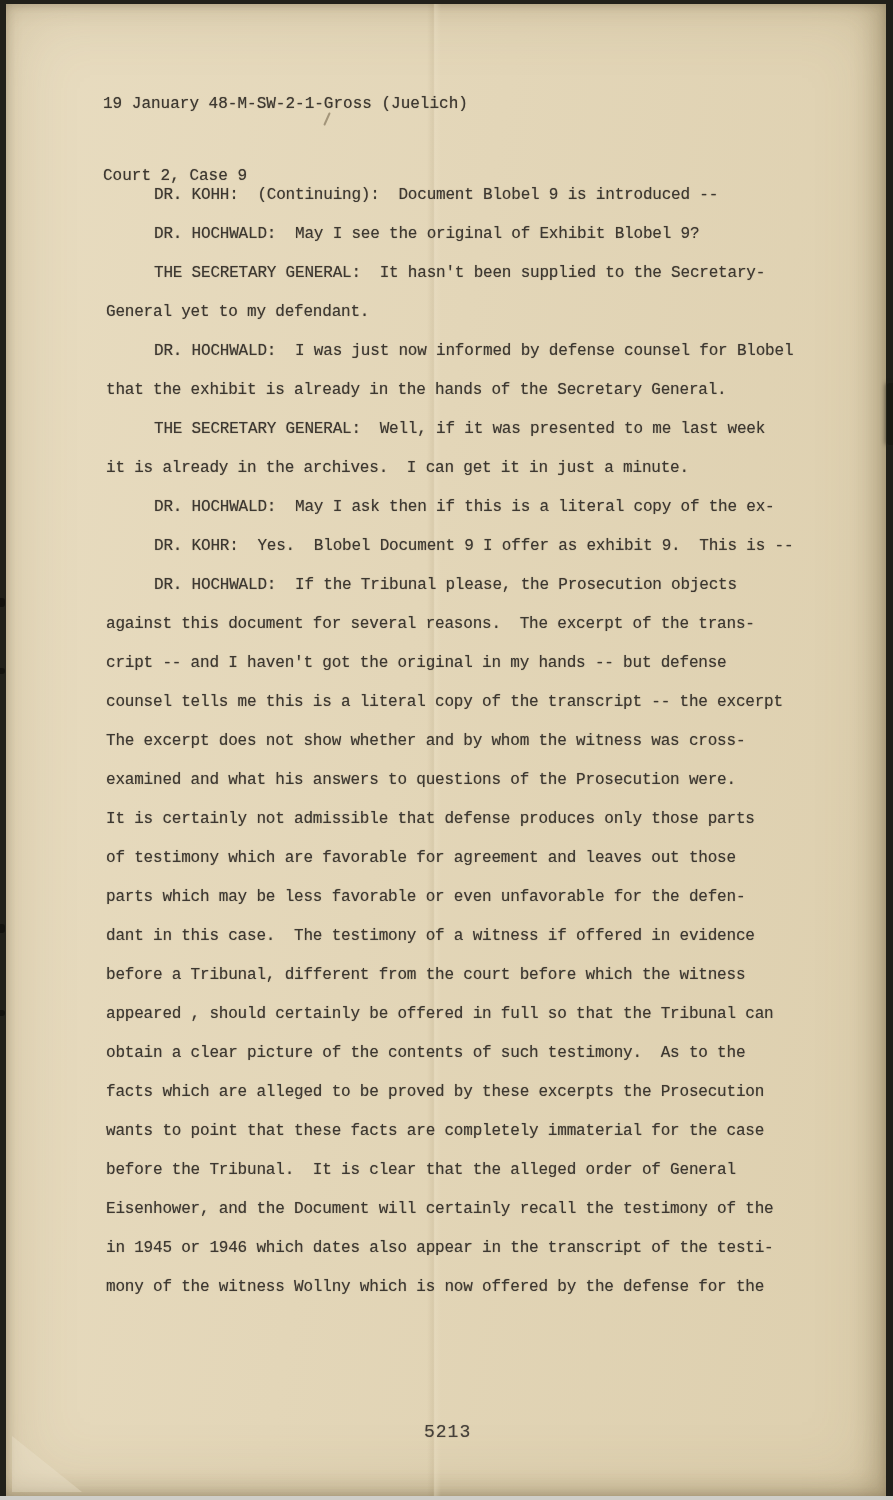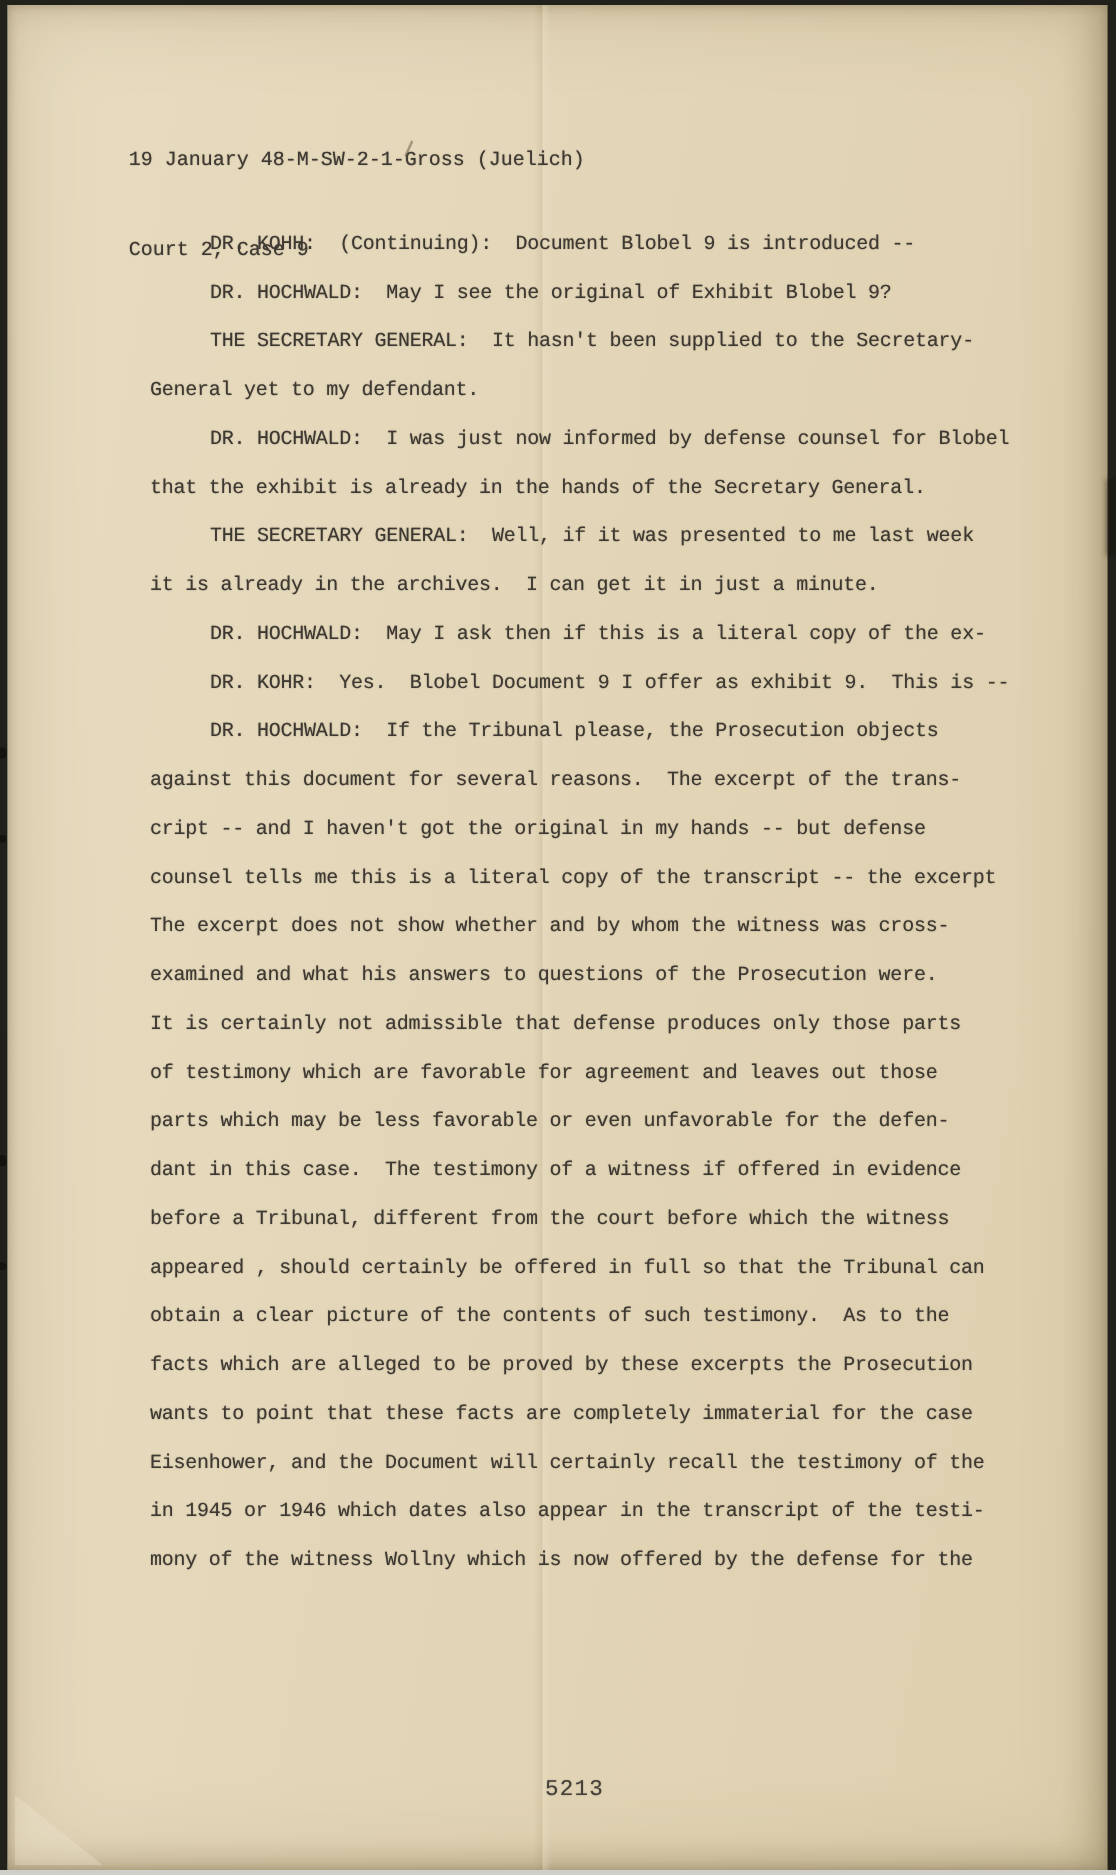--- a/index.html
+++ b/index.html
@@ -20,37 +20,37 @@
       inset 0 0 8px rgba(70,55,30,0.25),
       inset -14px 0 22px rgba(80,65,40,0.18),
       inset 0 -10px 18px rgba(90,75,45,0.12);
   }
   .fold-v{
     position:absolute;top:0;bottom:0;left:421px;width:14px;
     background:linear-gradient(to right,rgba(120,100,60,0) 0%,rgba(120,100,60,0.10) 45%,rgba(235,225,200,0.35) 55%,rgba(120,100,60,0) 100%);
     pointer-events:none;
   }
   .header{
-    position:absolute;left:97px;top:64px;
+    position:absolute;left:97px;top:40px;
     font-size:16px;line-height:24px;
     color:#3d3831;
     text-shadow:0 0 1px rgba(55,48,38,0.6);
     white-space:pre;
   }
   .body{
-    position:absolute;left:114px;top:172px;width:740px;
+    position:absolute;left:100px;top:172px;width:740px;
     font-size:16px;line-height:39px;
     color:#3d3831;
     text-shadow:0 0 1px rgba(55,48,38,0.55);
     letter-spacing:-0.2px;
   }
   .line{white-space:pre;height:39px;}
   .line.ind{padding-left:48px;}
   .pagenum{
-    position:absolute;left:430px;top:1418px;
+    position:absolute;left:418px;top:1418px;
     font-size:18px;color:#45403a;
     text-shadow:0 0 1px rgba(55,48,38,0.5);
     letter-spacing:1px;
   }
   .pencil-mark{
     position:absolute;left:320px;top:108px;width:2px;height:14px;
     background:rgba(110,95,70,0.55);
     transform:rotate(24deg);border-radius:2px;
   }
   .edge-smudge{
@@ -106,20 +106,21 @@
       <div class="line">examined and what his answers to questions of the Prosecution were.</div>
       <div class="line">It is certainly not admissible that defense produces only those parts</div>
       <div class="line">of testimony which are favorable for agreement and leaves out those</div>
       <div class="line">parts which may be less favorable or even unfavorable for the defen-</div>
       <div class="line">dant in this case.  The testimony of a witness if offered in evidence</div>
       <div class="line">before a Tribunal, different from the court before which the witness</div>
       <div class="line">appeared , should certainly be offered in full so that the Tribunal can</div>
       <div class="line">obtain a clear picture of the contents of such testimony.  As to the</div>
       <div class="line">facts which are alleged to be proved by these excerpts the Prosecution</div>
       <div class="line">wants to point that these facts are completely immaterial for the case</div>
+      <div class="line">before the Tribunal.  It is clear that the alleged order of General</div>
       <div class="line">Eisenhower, and the Document will certainly recall the testimony of the</div>
       <div class="line">in 1945 or 1946 which dates also appear in the transcript of the testi-</div>
       <div class="line">mony of the witness Wollny which is now offered by the defense for the</div>
     </div>
 
     <div class="pagenum">5213</div>
 
     <div class="pencil-mark"></div>
     <div class="corner-fold"></div>
   </div>

